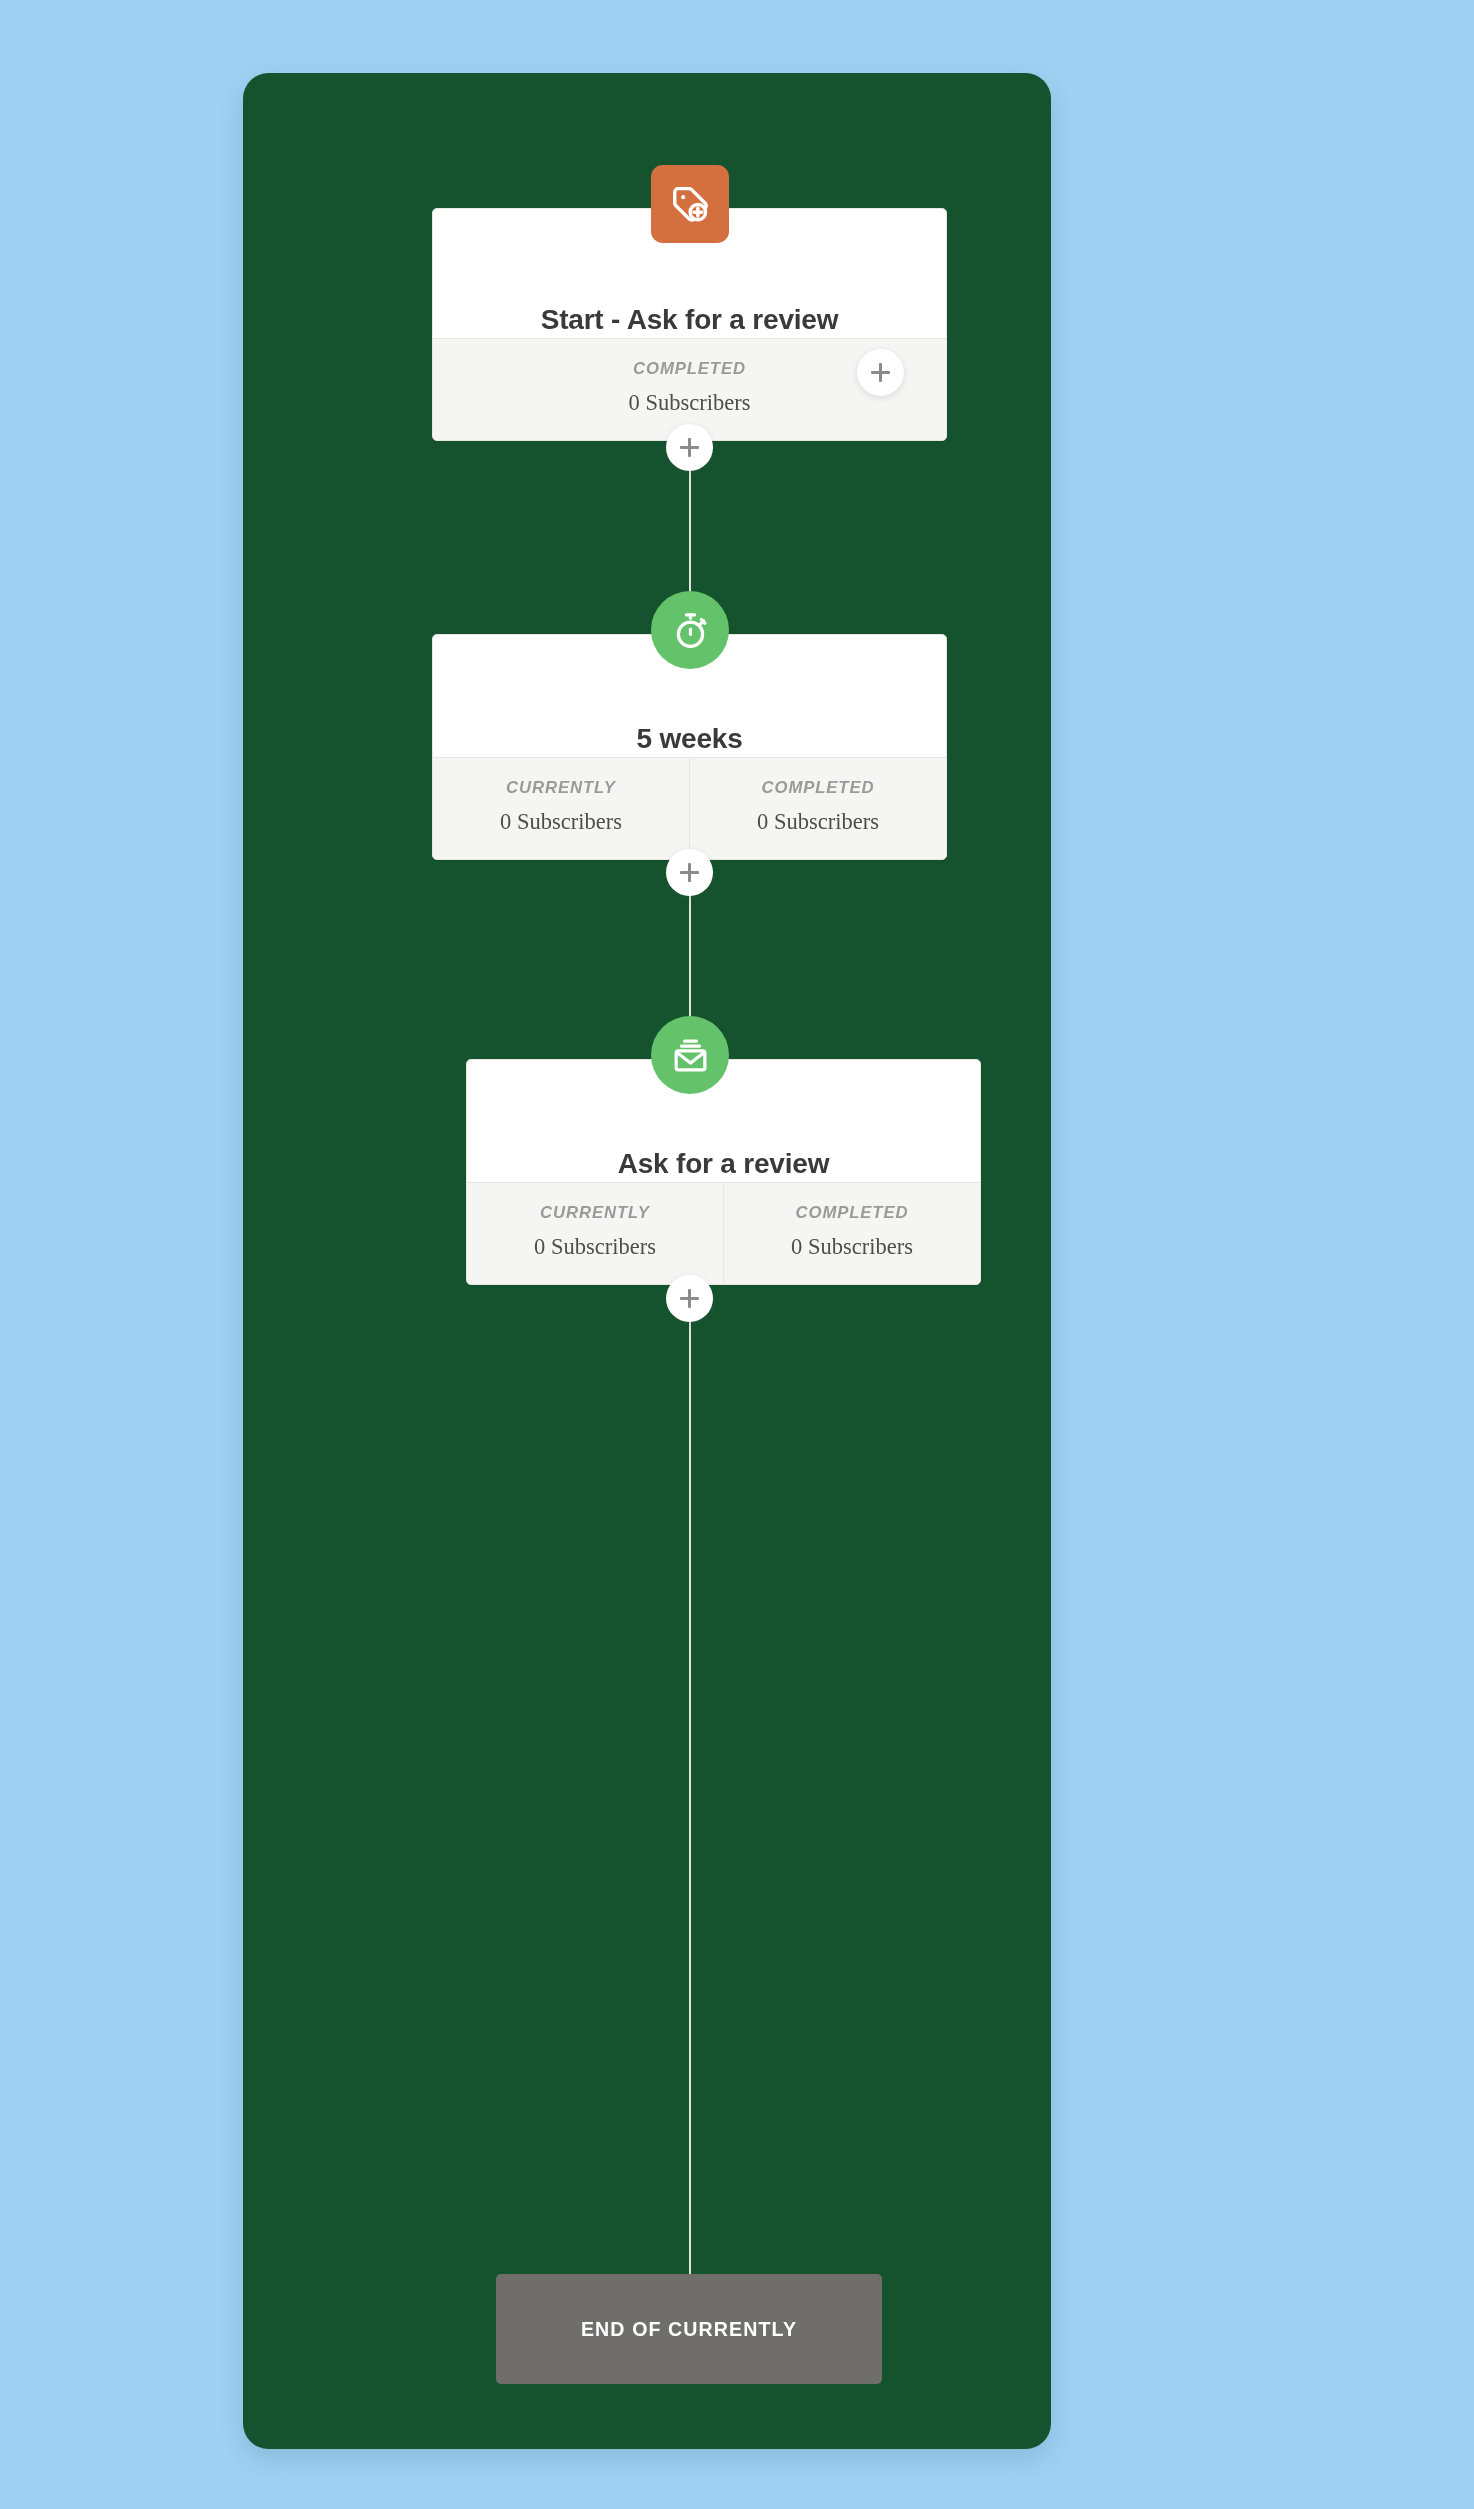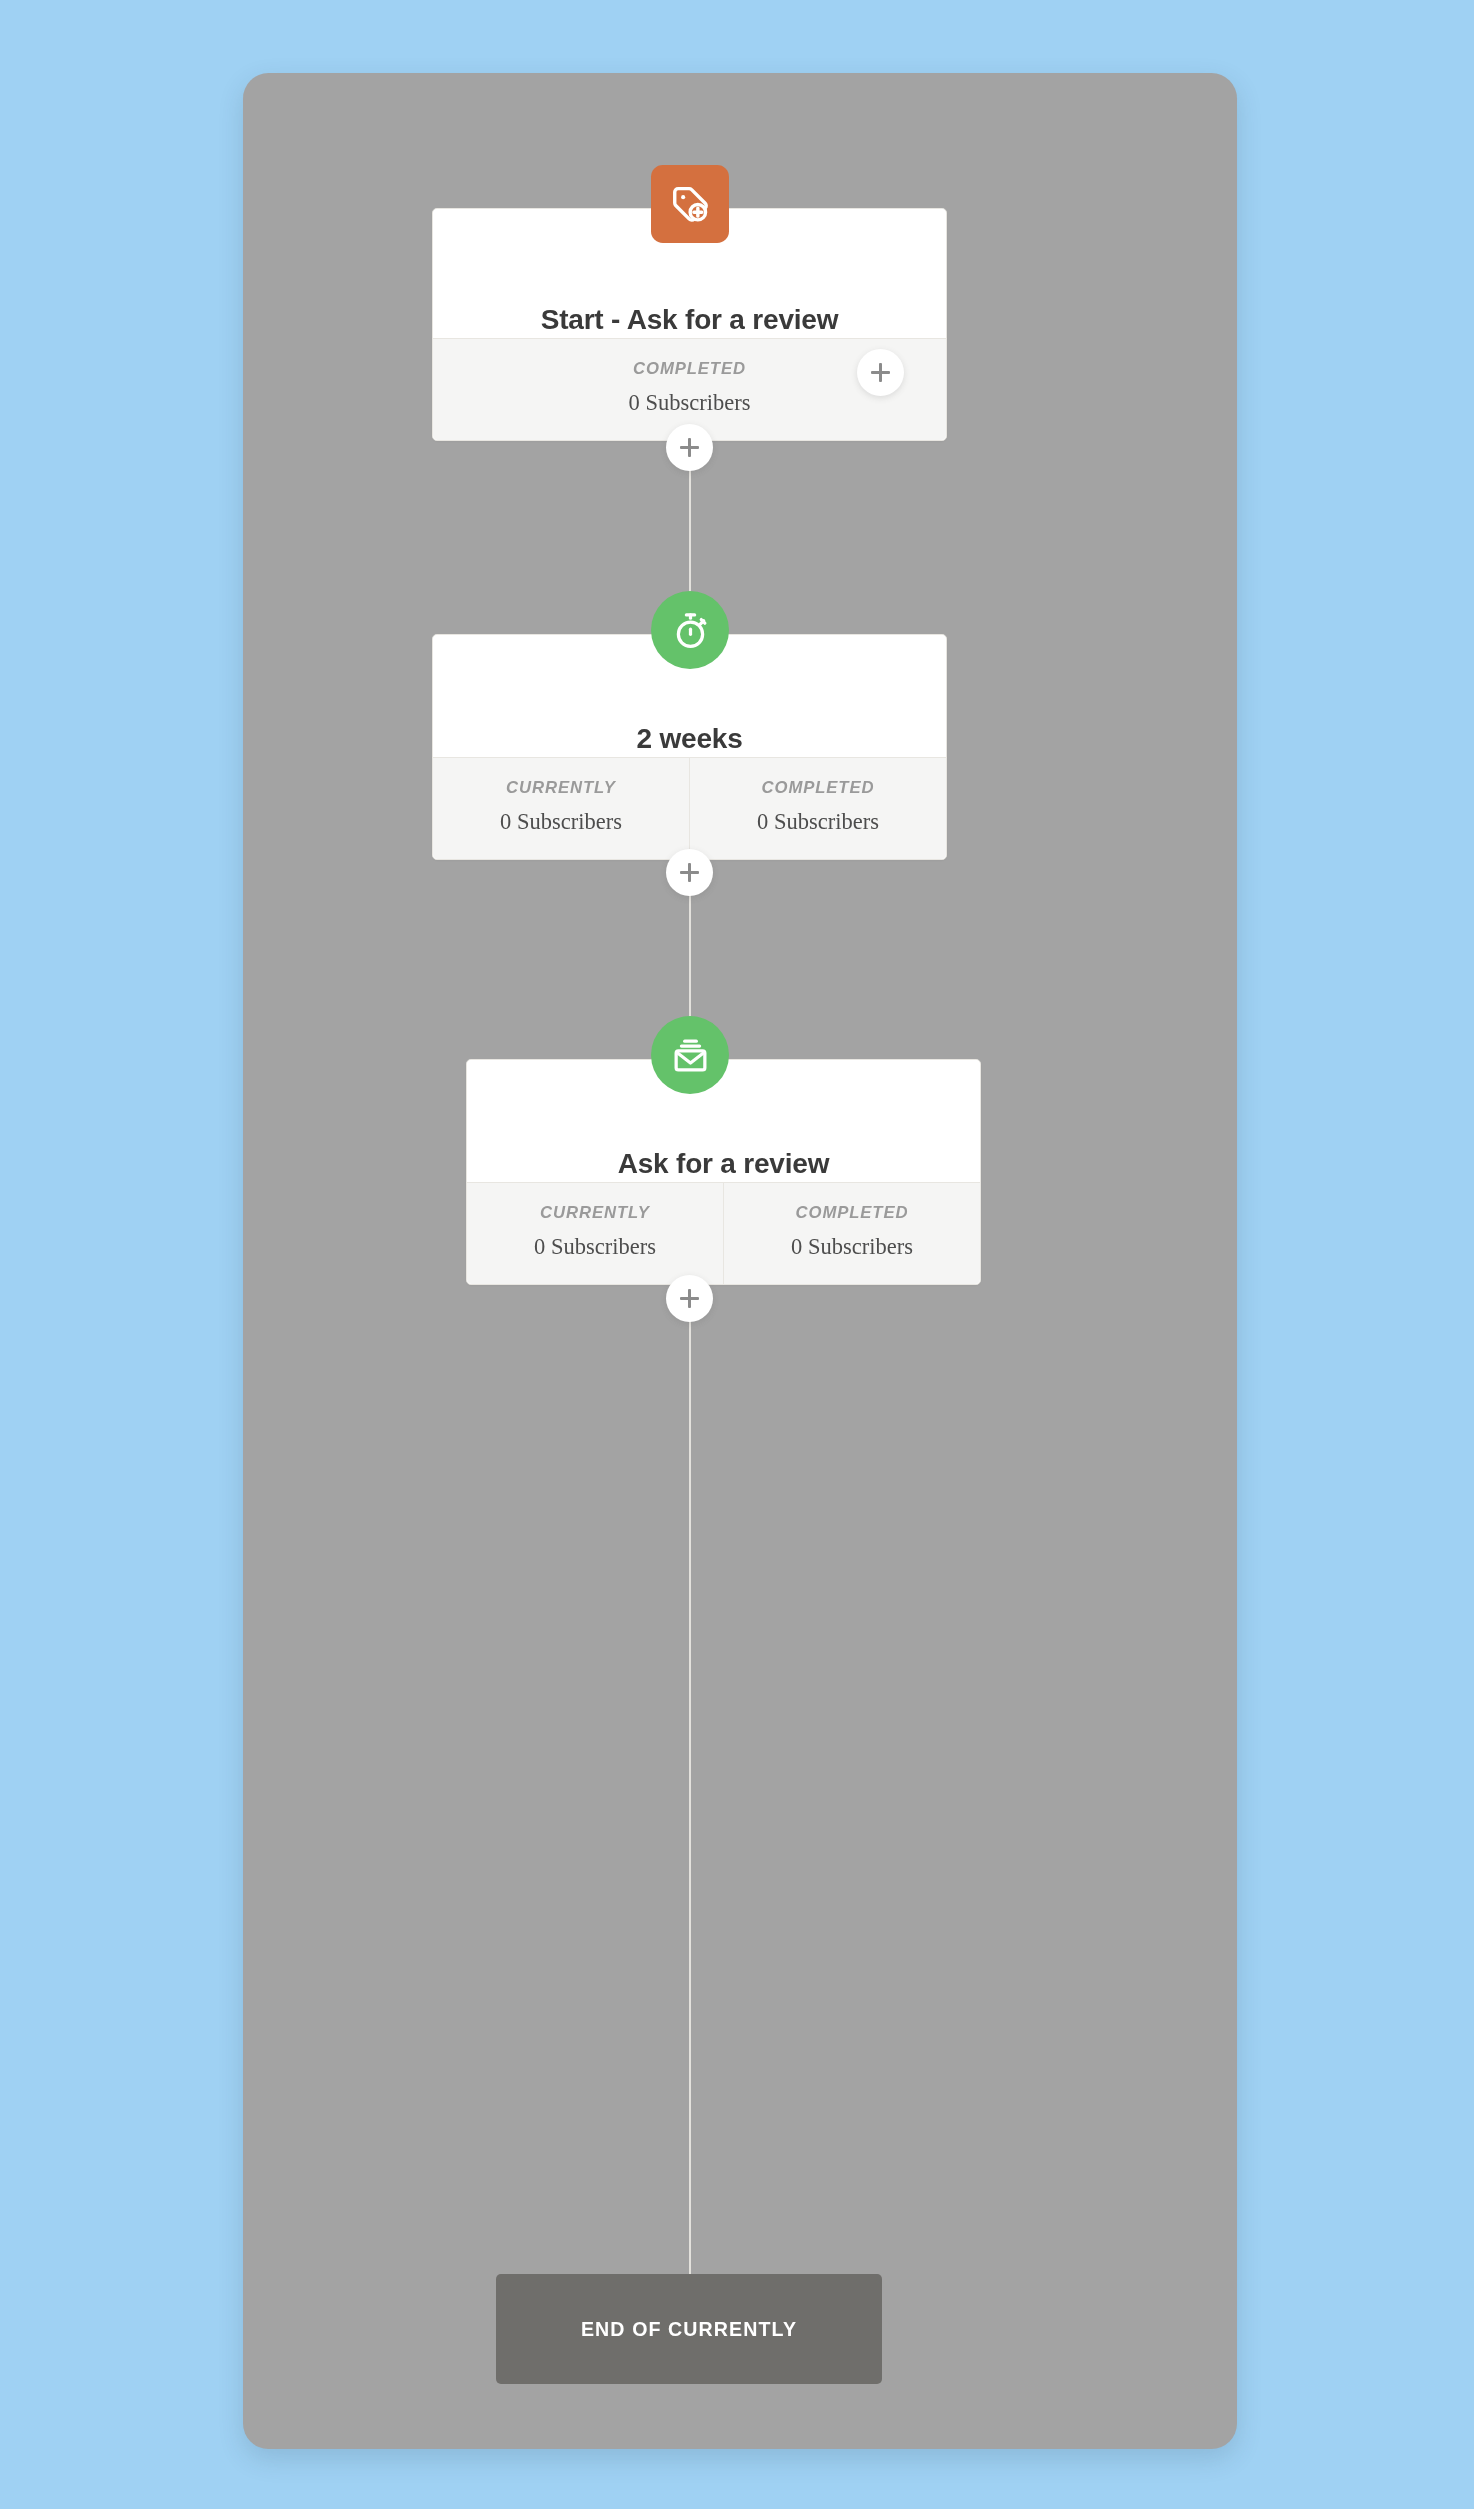--- a/index.html
+++ b/index.html
@@ -17,23 +17,23 @@
     width: 1474px;
     height: 2509px;
     background: #9fd1f3;
   }
 
   
   #panel {
     position: absolute;
     left: 243px;
     top: 73px;
-    width: 994px;
+    width: 808px;
     height: 2376px;
-    background: #a3a3a3;
+    background: #14532d;
     border-radius: 25.5px;
     box-shadow: 0 9.8px 25.5px rgba(40,60,80,0.16);
   }
 
   
   #flow {
     position: absolute;
     left: 0;
     top: 0;
     width: 994px;
@@ -209,21 +209,21 @@
           <path d="M16.1 14.1v4.4M13.9 16.3h4.4"></path>
         </svg>
       </div>
 
       <div class="plus-btn" style="left:614px;top:276px;"></div>
 
       <div class="plus-btn" style="left:423px;top:351px;"></div>
 
       <div class="card" style="top:561px;">
         <div class="card-title-area" style="height:122px;">
-          <div class="card-title">2 weeks</div>
+          <div class="card-title">5 weeks</div>
         </div>
         <div class="card-stats">
           <div class="stat">
             <div class="stat-label">CURRENTLY</div>
             <div class="stat-value">0 Subscribers</div>
           </div>
           <div class="stat">
             <div class="stat-label">COMPLETED</div>
             <div class="stat-value">0 Subscribers</div>
           </div>

